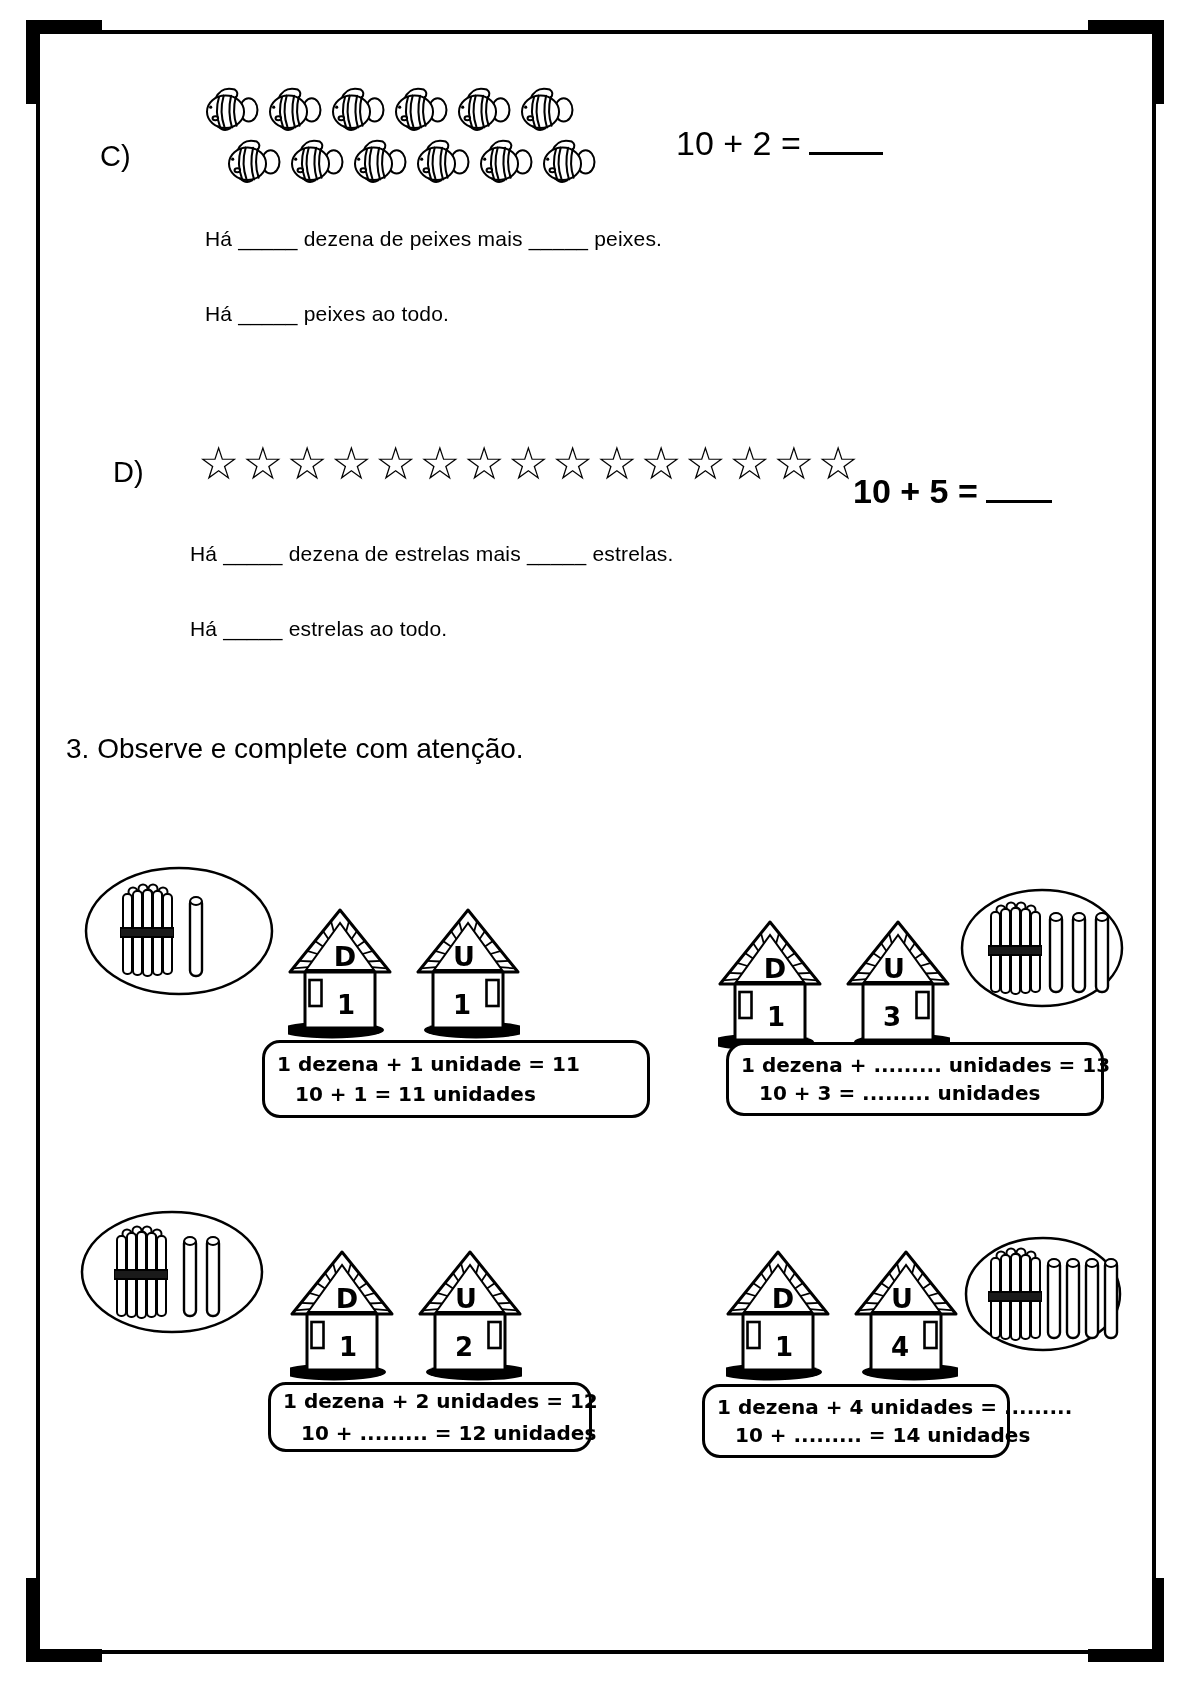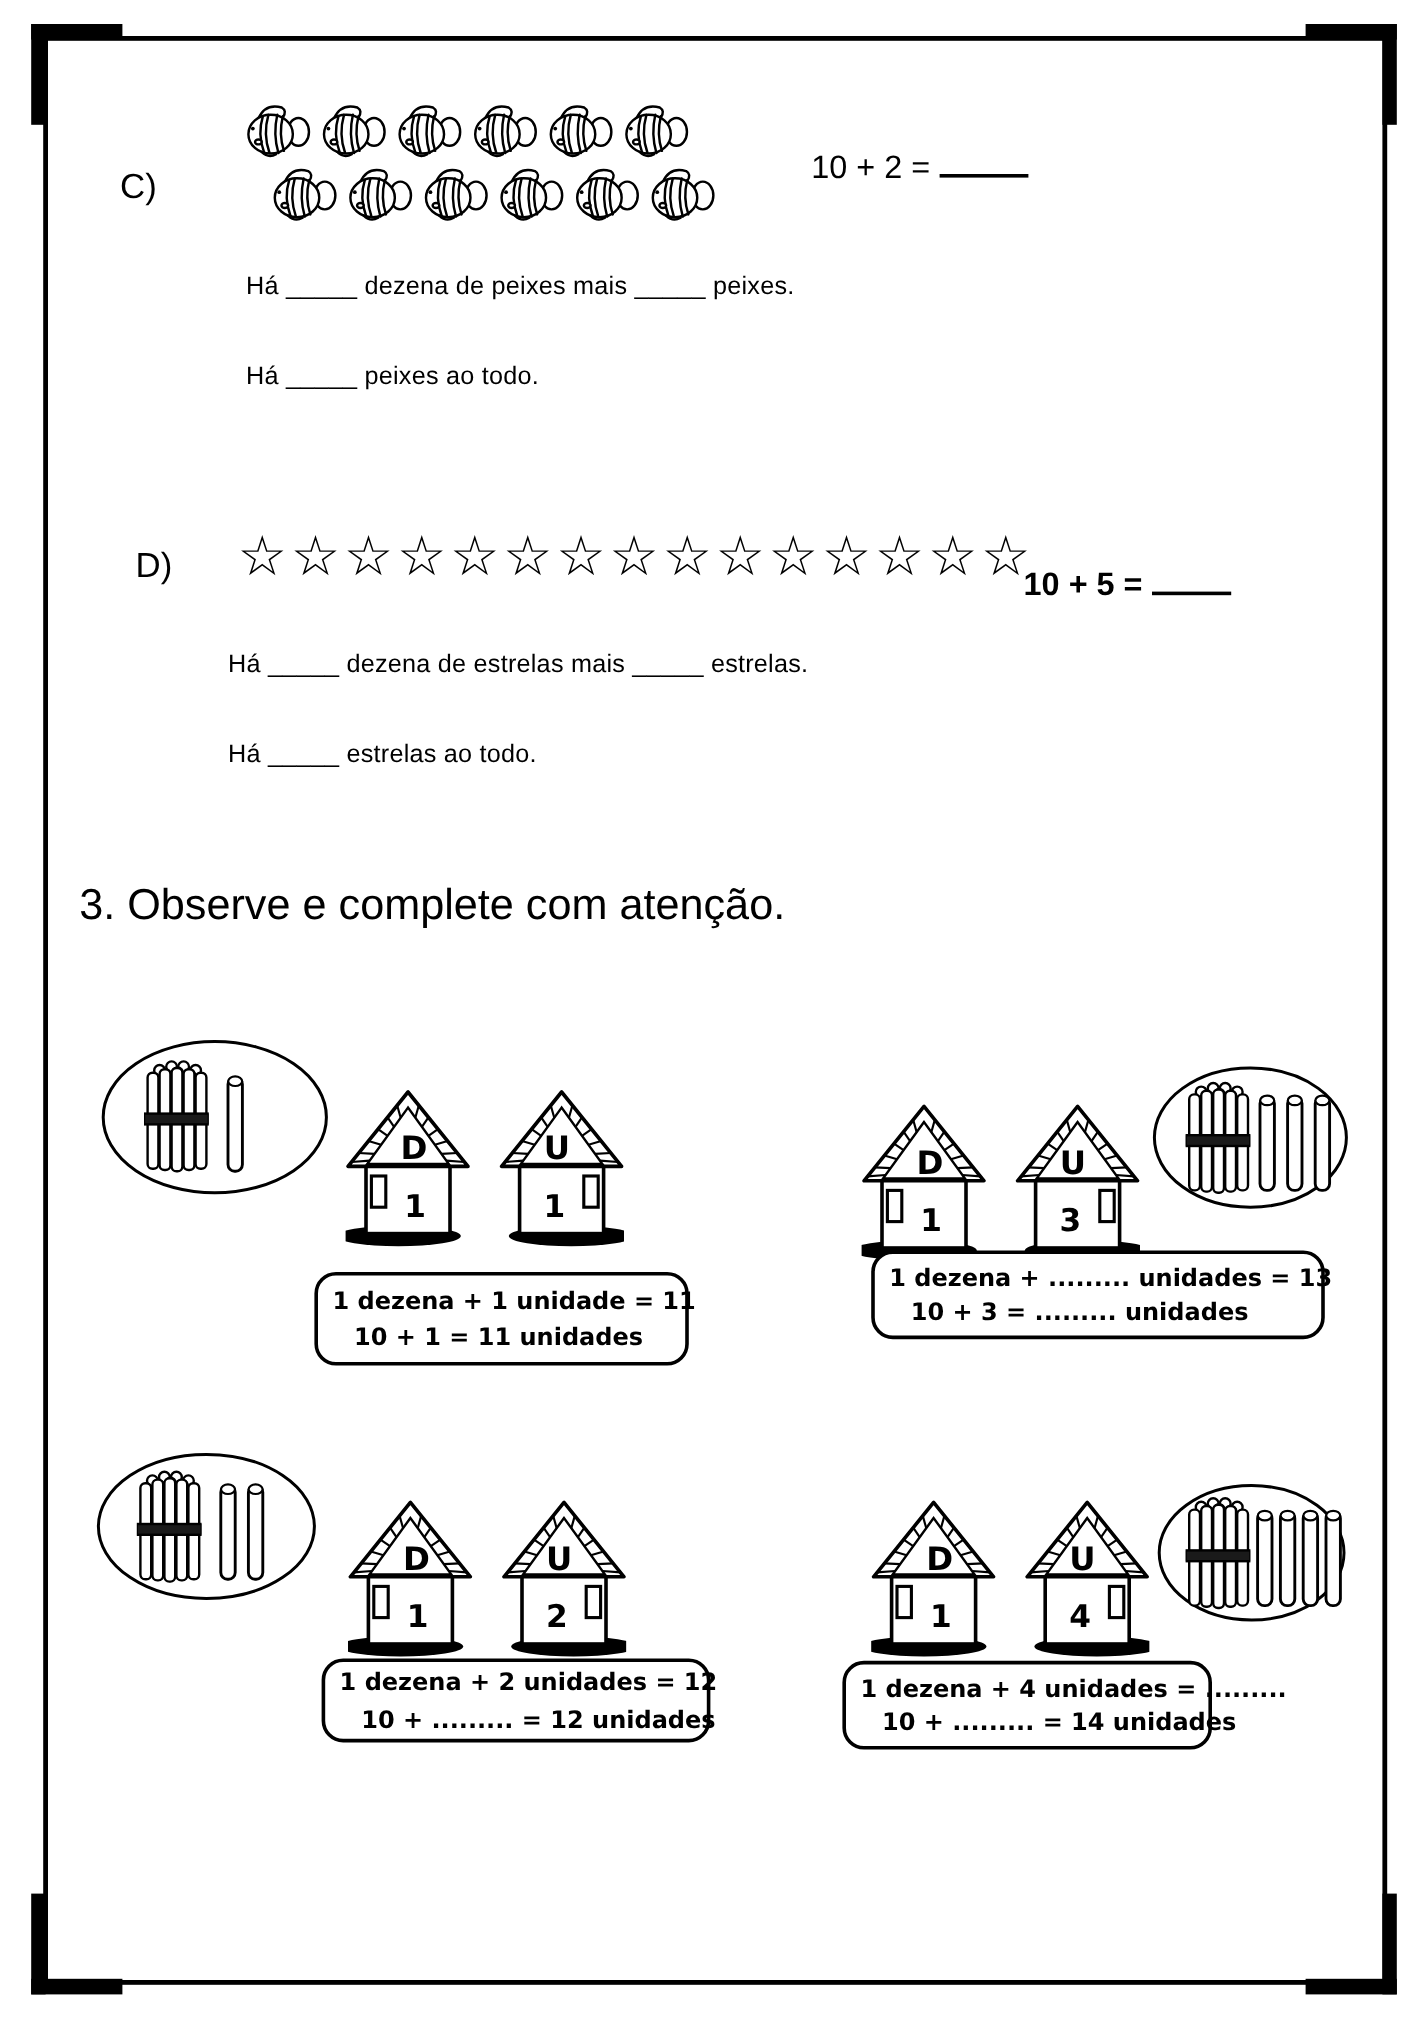--- a/index.html
+++ b/index.html
@@ -7,23 +7,23 @@
         font-family:"Liberation Sans",sans-serif;overflow:hidden;}
   .abs{position:absolute;}
 
   
   .thin-frame{left:36px;top:30px;width:1112px;height:1616px;border:4px solid #000;}
   .bar{background:#000;}
 
   
   .item-label{font-size:29px;}
   .sentence{font-size:21px;white-space:nowrap;letter-spacing:.2px;}
-  .heading{font-size:36px;}
-
-  .equation{font-size:27px;white-space:nowrap;}
+  .heading{font-size:28px;}
+
+  .equation{font-size:34px;white-space:nowrap;}
   .equation.bold{font-weight:700;}
   .blank{display:inline-block;height:1em;border-bottom:3px solid #000;margin-left:8px;vertical-align:baseline;}
   .blank.c{width:74px;}
   .blank.d{width:66px;}
 
   
   .fish-row{white-space:nowrap;}
   .fish{width:58px;height:50px;margin-right:5px;display:inline-block;}
 
   
@@ -201,21 +201,21 @@
       </g>
   </svg>
   <svg class="abs" style="left:288px;top:906px;" width="232" height="140">
     <use href="#house-l" xlink:href="#house-l" x="0" y="0" width="104" height="136"></use>
     <use href="#house-r" xlink:href="#house-r" x="128" y="0" width="104" height="136"></use>
     <text class="hletter" x="57" y="60">D</text>
     <text class="hnum" x="58" y="108">1</text>
     <text class="hletter" x="176" y="60">U</text>
     <text class="hnum" x="174" y="108">1</text>
   </svg>
-  <div class="abs eqbox" style="left:262px;top:1040px;width:312px;height:78px;margin-top:20px;">
+  <div class="abs eqbox" style="left:262px;top:1040px;width:388px;height:78px;">
     <div>1 dezena + 1 unidade = 11</div>
     <div class="l2">10 + 1 = 11 unidades</div>
   </div>
 
   <svg class="abs" style="left:718px;top:918px;" width="232" height="140">
     <use href="#house-l" xlink:href="#house-l" x="0" y="0" width="104" height="136"></use>
     <use href="#house-r" xlink:href="#house-r" x="128" y="0" width="104" height="136"></use>
     <text class="hletter" x="57" y="60">D</text>
     <text class="hnum" x="58" y="108">1</text>
     <text class="hletter" x="176" y="60">U</text>

